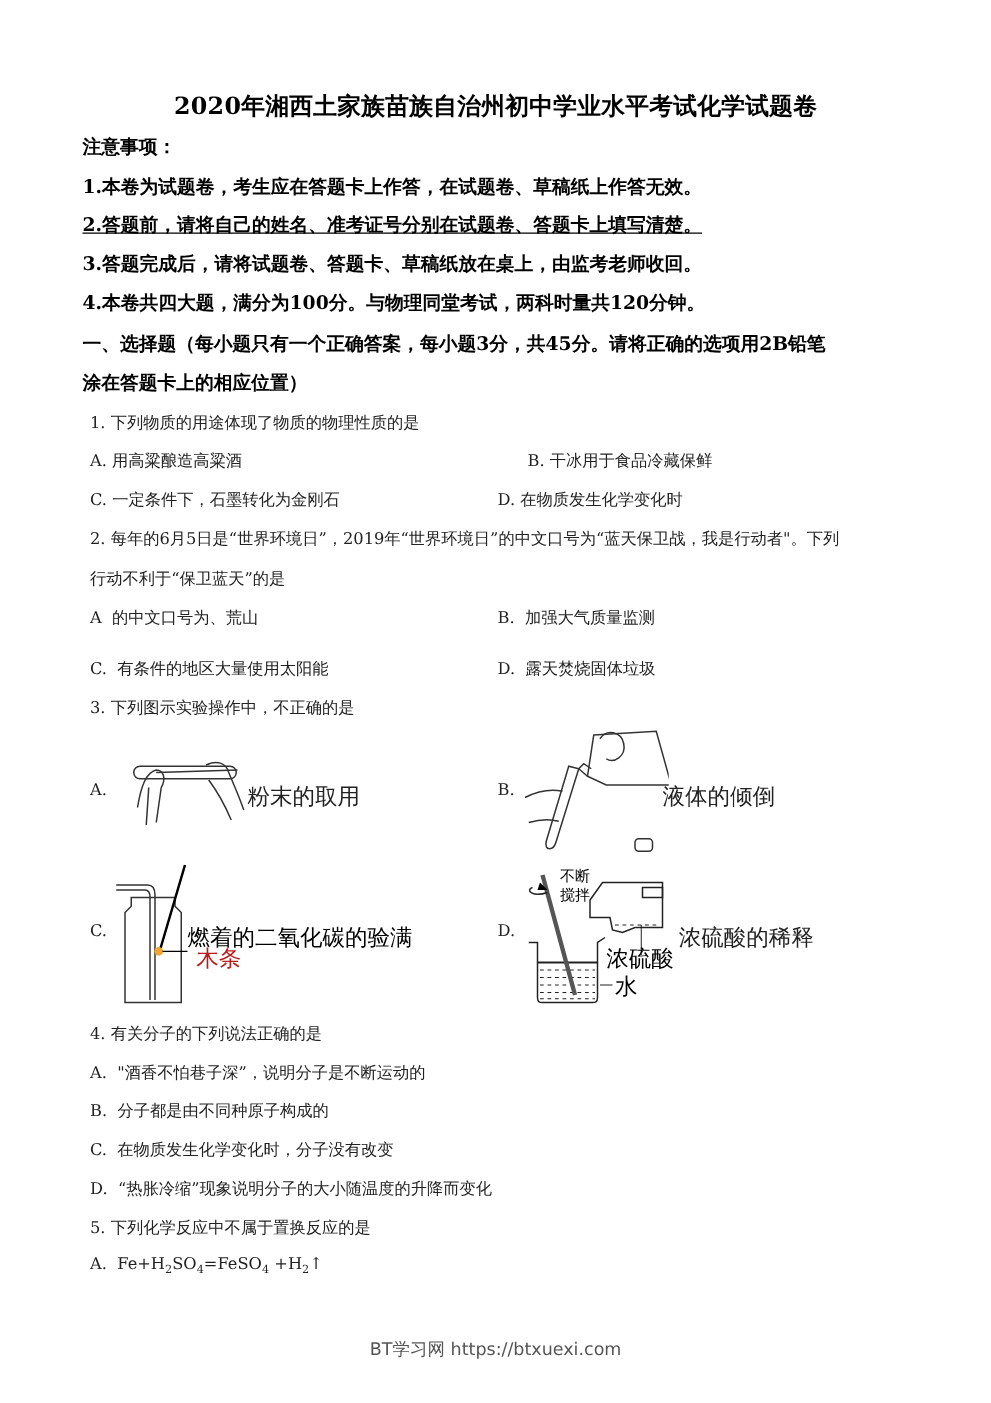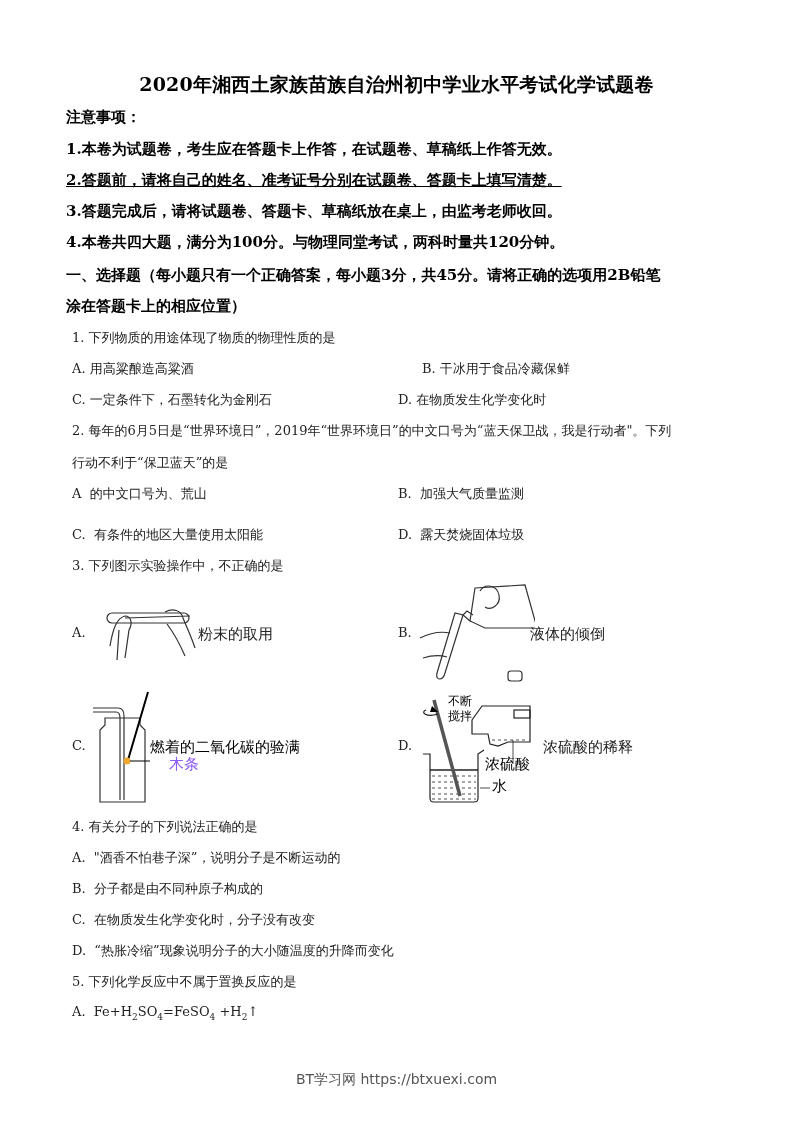--- a/index.html
+++ b/index.html
@@ -4,21 +4,21 @@
   <style>
     html, body { margin: 0; padding: 0; background: #ffffff; }
     body { width: 793px; height: 1122px; position: relative; overflow: hidden;
       font-family: "DejaVu Serif", "Liberation Serif", serif; color: #000; }
     .abs { position: absolute; white-space: nowrap; }
     .title { left: 0; width: 793px; top: 72px; text-align: center; font-size: 19px; font-weight: bold; letter-spacing: 0.2px; }
     .bold { font-weight: bold; font-size: 15px; }
     .q { font-size: 13px; color: #222; }
     .opt { font-size: 13px; color: #222; }
     .fig { position: absolute; }
-    .figlabel { font-size: 15px; color: #222; }
+    .figlabel { font-size: 18px; color: #222; }
     .footer { left: 0; width: 793px; top: 1071px; text-align: center; font-size: 14px; color: #555;
       font-family: "DejaVu Sans", "Liberation Sans", sans-serif; }
     sub { font-size: 9px; }
     .sans { font-family: "DejaVu Sans", "Liberation Sans", sans-serif; }
   </style>
 </head>
 <body>
 
 <div class="abs title">2020年湘西土家族苗族自治州初中学业水平考试化学试题卷</div>
 
@@ -78,21 +78,21 @@
   <g fill="none" stroke="#333" stroke-width="1.2">
     <path d="M3 18 L28 18 C32 18, 34 20, 34 26 L34 110"></path>
     <path d="M3 22 L26 22 C29 22, 30 24, 30 28 L30 110"></path>
     <path d="M15 35 L15 28 L50 28 L50 35 L55 40 L55 112 L10 112 L10 40 Z"></path>
     <line x1="58" y1="2" x2="38" y2="70" stroke="#000" stroke-width="2"></line>
   </g>
   <circle cx="37" cy="71" r="3.5" fill="#f0a830"></circle>
   <line x1="40" y1="71" x2="60" y2="71" stroke="#000" stroke-width="1"></line>
 </svg>
 <div class="abs figlabel sans" style="left:150px; top:738px; color:#000;">燃着的二氧化碳的验满</div>
-<div class="abs figlabel sans" style="left:157px; top:755px; color:#8b5cf6;margin-left:12px;">木条</div>
+<div class="abs figlabel sans" style="left:157px; top:755px; color:#b91c1c;">木条</div>
 
 <div class="abs opt" style="left:398px; top:738px;">D.</div>
 <svg class="fig" style="left:418px; top:692px;" width="130" height="112" viewBox="0 0 130 112">
   <g fill="none" stroke="#222" stroke-width="1.2">
     <path d="M5 62 L12 62 L12 106 C12 110, 14 110, 16 110 L56 110 C58 110, 60 110, 60 106 L60 62 L66 58"></path>
     <line x1="12" y1="78" x2="60" y2="78" stroke-width="1.5"></line>
     <g stroke-dasharray="3,3" stroke-width="0.8">
       <line x1="14" y1="84" x2="58" y2="84"></line>
       <line x1="14" y1="90" x2="58" y2="90"></line>
       <line x1="14" y1="96" x2="58" y2="96"></line>

